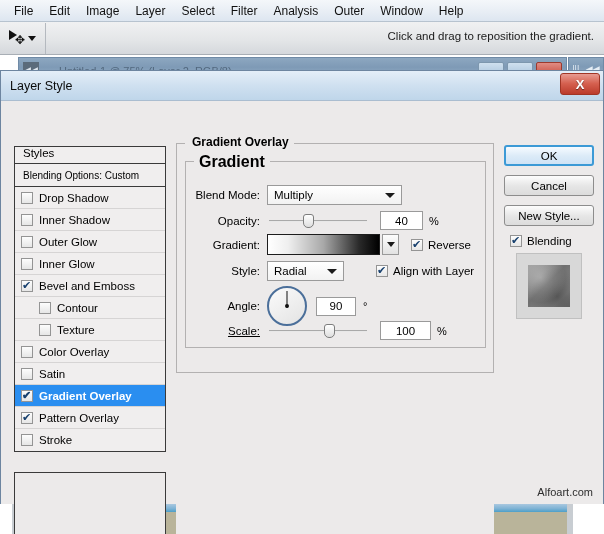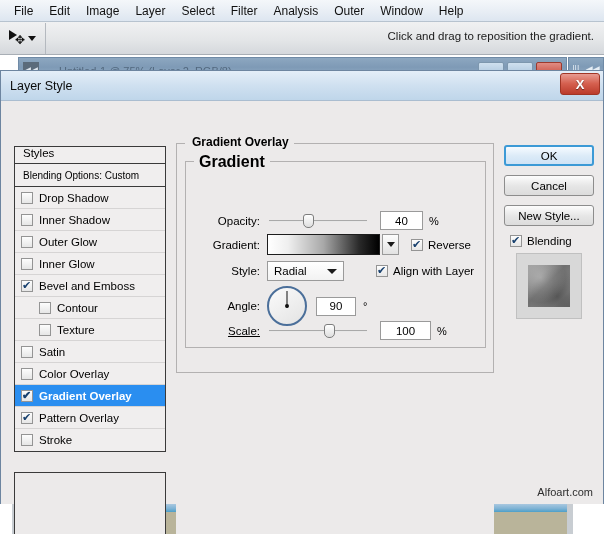--- a/index.html
+++ b/index.html
@@ -491,25 +491,25 @@
           <div class="srow sub">
             <span class="cb"></span>
             <span class="lbl">Contour</span>
           </div>
           <div class="srow sub">
             <span class="cb"></span>
             <span class="lbl">Texture</span>
           </div>
           <div class="srow">
             <span class="cb"></span>
+            <span class="lbl">Color Overlay</span>
+          </div>
+          <div class="srow">
+            <span class="cb"></span>
             <span class="lbl">Satin</span>
-          </div>
-          <div class="srow">
-            <span class="cb"></span>
-            <span class="lbl">Color Overlay</span>
           </div>
           <div class="srow selected">
             <span class="cb checked"></span>
             <span class="lbl">Gradient Overlay</span>
           </div>
           <div class="srow">
             <span class="cb checked"></span>
             <span class="lbl">Pattern Overlay</span>
           </div>
           <div class="srow" style="border-bottom:none">
@@ -526,20 +526,27 @@
         <div class="group-outer">
           <div class="topline-l"></div>
             <div class="topline-r"></div>
           <div class="gtitle">Gradient Overlay</div>
 
           <div class="group-inner">
             <div class="topline-l"></div>
               <div class="topline-r"></div>
             <div class="gtitle">Gradient</div>
 
+            <div class="frow" style="left:0; top:24px; width:295px;">
+              <div class="flabel" style="width:74px;">Blend Mode:</div>
+              <div class="select" style="width:135px; margin-left:7px;">
+                <span>Multiply</span>
+                <span class="arrow"></span>
+              </div>
+            </div>
 
             <div class="frow" style="left:0; top:50px; width:295px;">
               <div class="flabel" style="width:74px;">Opacity:</div>
               <div class="slider" style="width:98px; margin-left:9px;">
                 <div class="track"></div>
                 <div class="knob" style="left:34px;"></div>
               </div>
               <div class="numfield" style="width:43px; margin-left:13px;">40</div>
               <span class="unit">%</span>
             </div>

